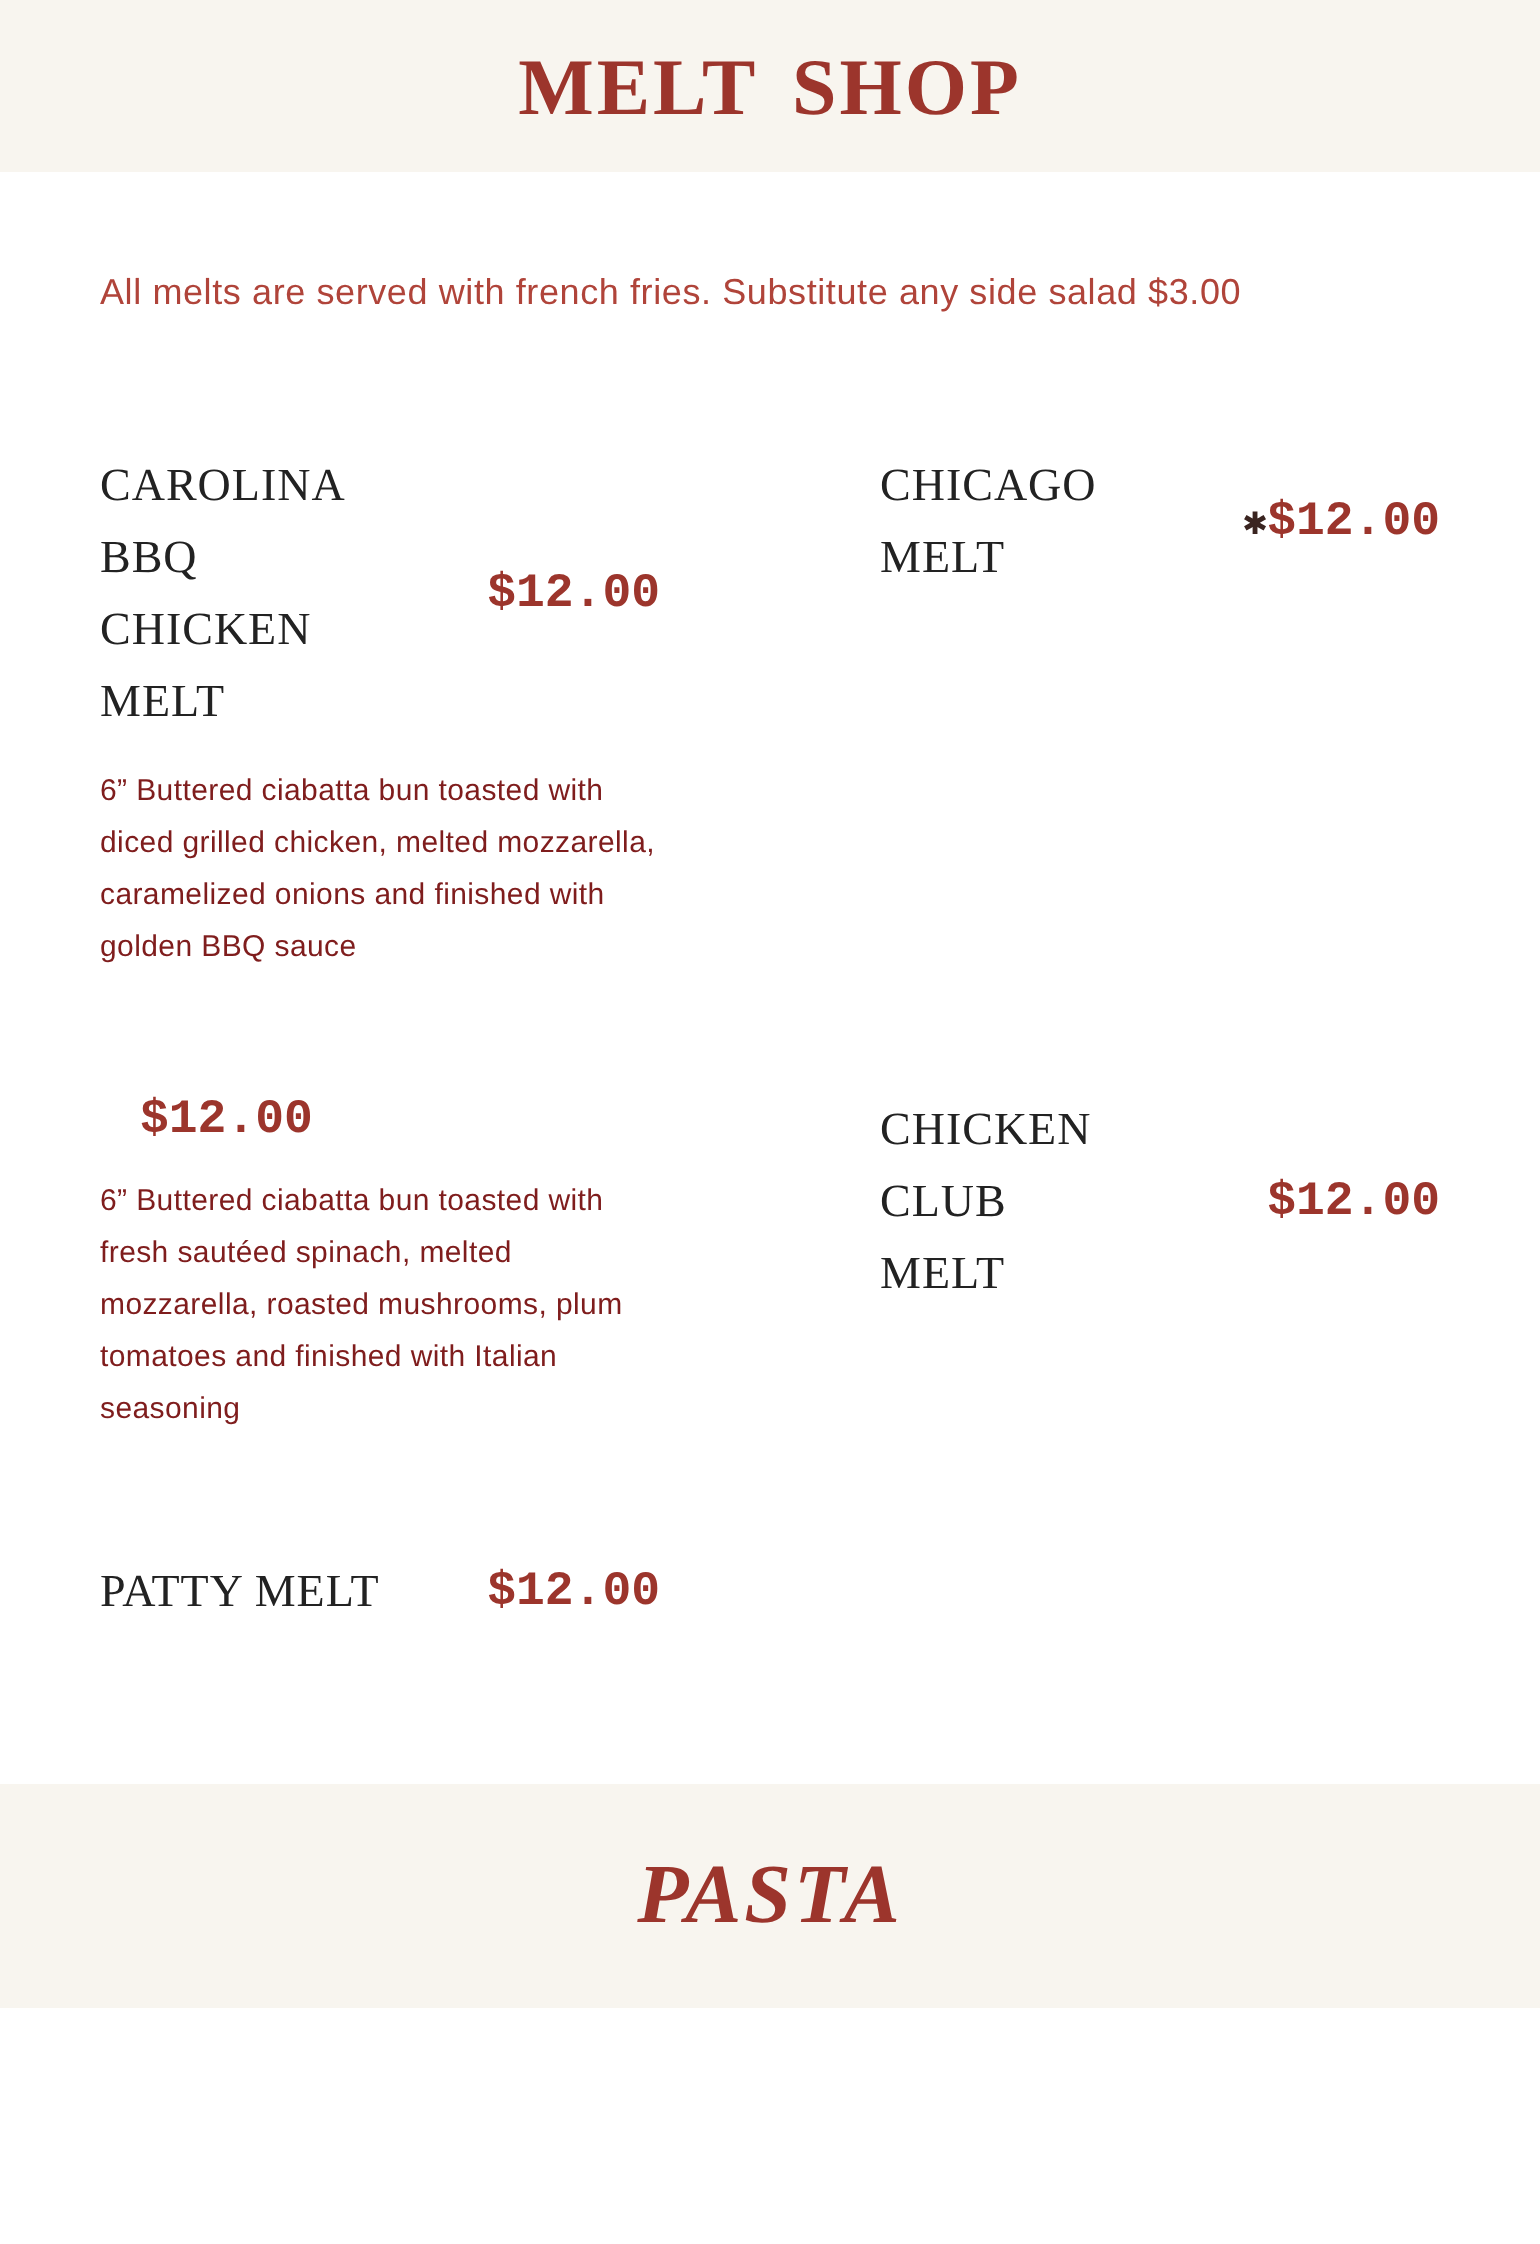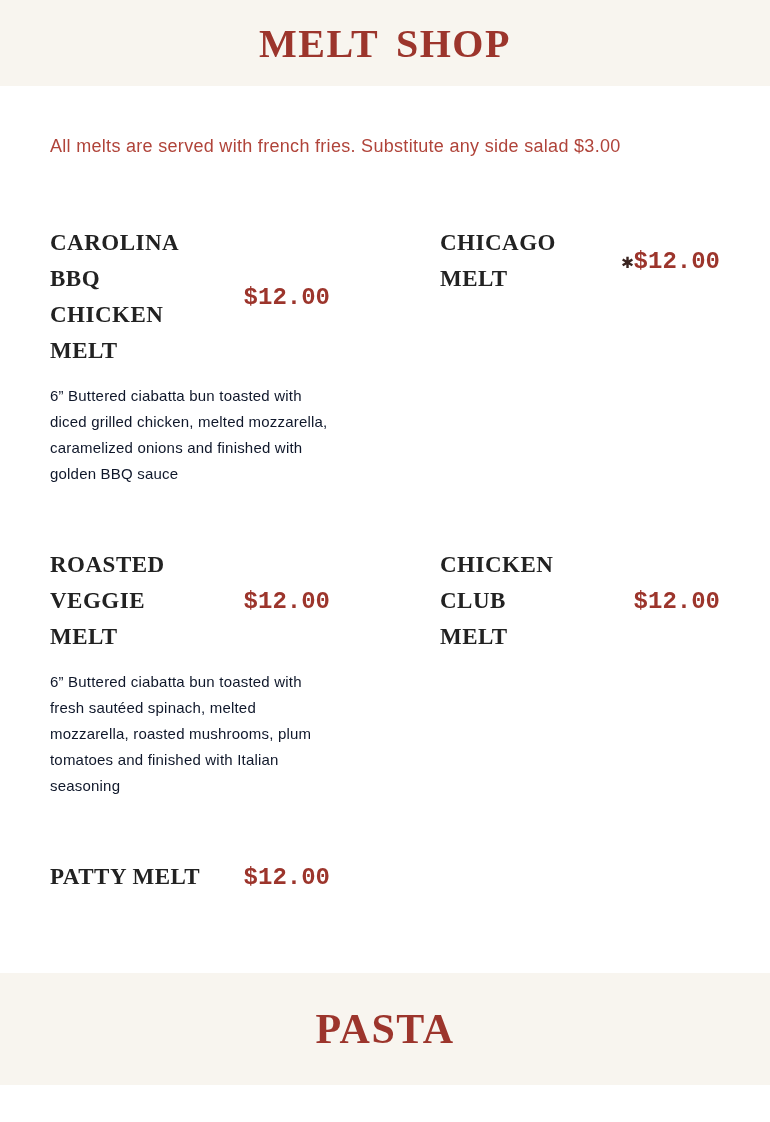--- a/index.html
+++ b/index.html
@@ -51,21 +51,21 @@
     align-items: start;
   }
   .item-head {
     display: flex;
     align-items: center;
     justify-content: space-between;
     gap: 12px;
   }
   .item-name {
     font-family: "Liberation Serif", "DejaVu Serif", serif;
-    font-weight: 700;
+    font-weight: 400;
     font-size: 23px;
     line-height: 36px;
     letter-spacing: 0.5px;
     color: #222222;
     white-space: pre-line;
   }
   .item-price {
     font-family: Liberation Mono, monospace;
     font-weight: 700;
     font-size: 24px;
@@ -73,27 +73,27 @@
     white-space: nowrap;
     flex: 0 0 auto;
     margin-left: 20px;
   }
   .item-price .star {
     color: #3a2420;
     font-size: 20px;
   }
   .item-desc {
     margin-top: 14px;
-    color: #0f172a;
+    color: #7f1d1d;
     font-size: 15px;
     line-height: 26px;
     letter-spacing: 0.2px;
   }
   .pasta-band { height: 112px; }
-  .pasta-band .band-title { font-size: 42px; }
+  .pasta-band .band-title { font-size: 42px; font-style: italic; }
 </style>
 </head>
 <body>
 
 <div class="page">
 
   <header class="band top-band">
     <h1 class="band-title">MELT SHOP</h1>
   </header>
 
@@ -115,22 +115,20 @@
       <article class="item">
         <div class="item-head">
           <h3 class="item-name">CHICAGO
 MELT</h3>
           <div class="item-price"><span class="star">✱</span><span>$12.00</span></div>
         </div>
       </article>
 
       <article class="item">
         <div class="item-head">
-          <h3 class="item-name">ROASTED
-VEGGIE MELT</h3>
           <div class="item-price"><span class="star"></span><span>$12.00</span></div>
         </div>
         <p class="item-desc">6” Buttered ciabatta bun toasted with fresh sautéed spinach, melted mozzarella, roasted mushrooms, plum tomatoes and finished with Italian seasoning</p>
       </article>
 
       <article class="item">
         <div class="item-head">
           <h3 class="item-name">CHICKEN CLUB
 MELT</h3>
           <div class="item-price"><span class="star"></span><span>$12.00</span></div>

